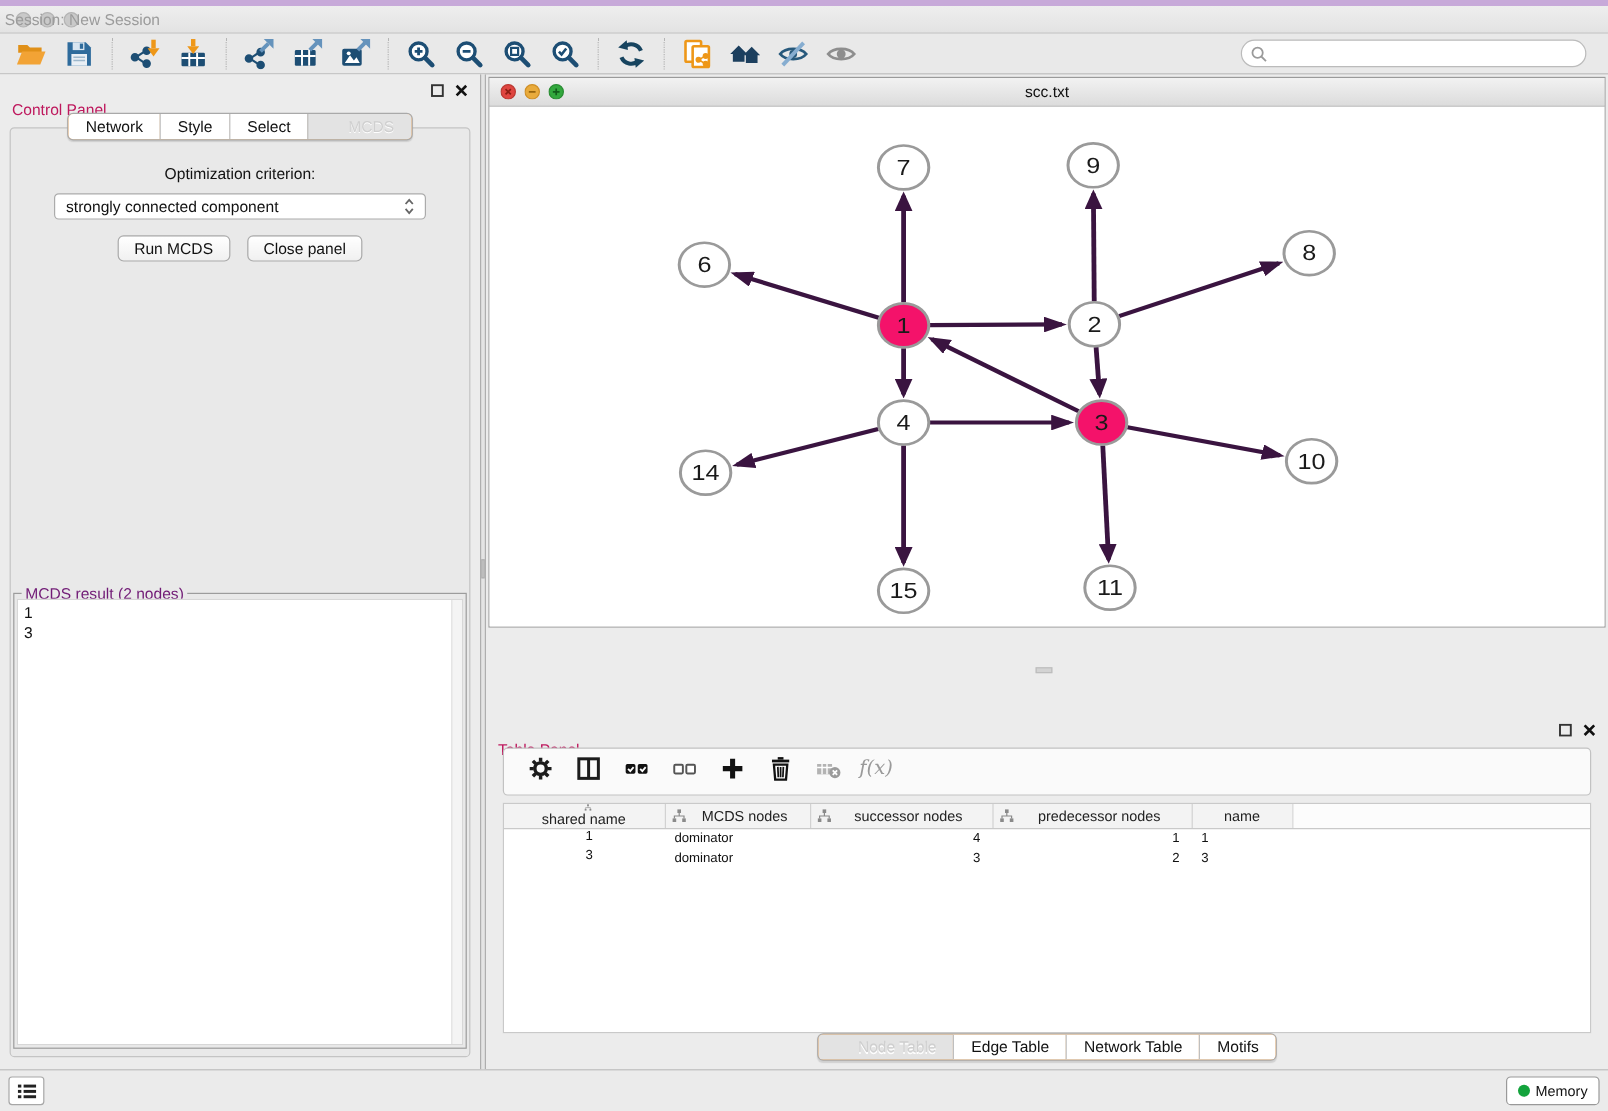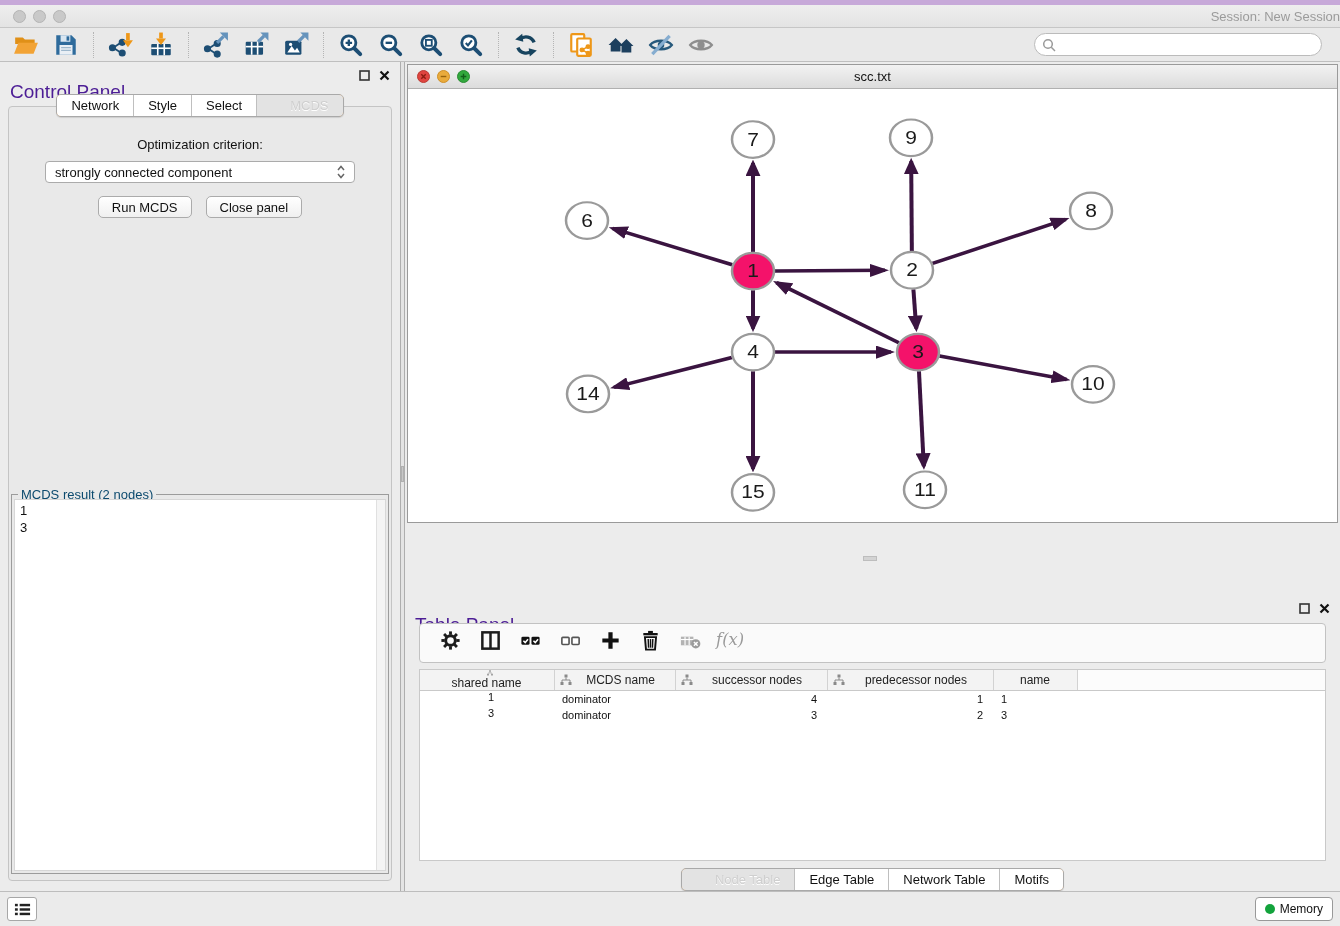--- a/index.html
+++ b/index.html
@@ -4,51 +4,51 @@
 <style>
   * { margin:0; padding:0; box-sizing:border-box; }
   html,body { width:1340px; height:926px; font-family:"Liberation Sans", sans-serif; background:#ECECEC; overflow:hidden; }
   .window { width:1340px; height:926px; display:flex; flex-direction:column; background:#ECECEC; }
 
   
   .desktop-strip { height:5px; background:#c7a9d9; }
   .titlebar { height:23px; background:linear-gradient(#eeeeee,#e3e3e3); border-bottom:1px solid #c6c6c6; display:flex; align-items:center; position:relative; }
   .traffic { display:flex; gap:7px; margin-left:13px; }
   .tl-dot { width:13px; height:13px; border-radius:50%; background:#c9c9c9; border:1px solid #b4b4b4; }
-  .win-title { position:absolute; left:4px; right:0; text-align:right; font-size:13px; color:#9b9b9b; }
+  .win-title { position:absolute; left:4px; right:0; text-align:left; font-size:13px; color:#9b9b9b; }
 
   
   .toolbar { height:34px; background:#e9e9e9; border-bottom:1px solid #bfbfbf; display:flex; align-items:center; padding:0 6px; }
   .tb-btn { width:32px; height:30px; display:flex; align-items:center; justify-content:center; margin:0 4px; }
   .tb-sep { width:0; height:26px; border-left:1px dotted #b5b5b5; margin:0 7px; }
   .search-wrap { margin-left:auto; margin-right:12px; width:288px; height:23px; background:#fff; border:1px solid #bbb; border-radius:12px; display:flex; align-items:center; padding-left:7px; }
   .search-input { border:none; outline:none; flex:1; font-size:12px; height:18px; background:transparent; margin-left:4px; }
 
   
   .main-row { height:829px; display:flex; }
 
   
   .control-panel { width:400px; background:#ececec; display:flex; flex-direction:column; }
   .panel-header { height:26px; display:flex; align-items:center; padding:0 10px; }
-  .panel-title { font-size:19px; color:#4c1d95;margin-top:33px; }
+  .panel-title { font-size:13px; color:#be185d;margin-top:33px; }
   .panel-hdr-icons { margin-left:auto; display:flex; gap:9px; align-items:center; }
   .tabs-row { display:flex; justify-content:center; margin-top:6px; margin-bottom:-11px; position:relative; z-index:2; }
   .seg { display:flex; border:1px solid #a9a9a9; border-radius:5px; overflow:hidden; background:#fdba74; box-shadow:0 1px 1px rgba(0,0,0,.12); }
   .seg-tab { padding:3px 14px; font-size:13px; color:#111; background:#fff; border-left:1px solid #bfbfbf; cursor:default; }
   .seg-tab:first-child { border-left:none; }
   .seg-tab.active { background:#e3e3e3; color:#cfcfcf; text-shadow:0 1px 0 #fff;padding-left:33px; }
   .cp-card { flex:1; margin:0 8px 10px 8px; background:#e9e9e9; border:1px solid #c4c4c4; border-radius:4px; display:flex; flex-direction:column; padding-top:30px; position:relative; z-index:1; }
   .opt-label { text-align:center; font-size:13px; color:#111; }
   .select-box { width:310px; height:22px; margin:9px auto 0 auto; background:#fff; border:1px solid #ababab; border-radius:4px; display:flex; align-items:center; padding:0 8px 0 9px; font-size:13px; color:#111; }
   .select-box .sel-text { flex:1; }
   .btn-row { display:flex; justify-content:center; gap:14px; margin-top:13px; }
   .mac-btn { height:22px; padding:0 13px; background:linear-gradient(#ffffff,#f0f0f0); border:1px solid #ababab; border-radius:5px; font-size:13px; color:#111; display:flex; align-items:center; }
   .cp-spacer { flex:1; }
   .result-group { height:380px; margin:0 2px 6px 2px; border:1px solid #9c9c9c; position:relative; }
-  .result-legend { position:absolute; top:-8px; left:6px; background:#e9e9e9; padding:0 3px; font-size:13px; color:#0c4a6e; }
+  .result-legend { position:absolute; top:-8px; left:6px; background:#e9e9e9; padding:0 3px; font-size:13px; color:#701a75; }
   .result-inner { position:absolute; left:2px; right:2px; top:4px; bottom:2px; background:#fff; border:1px solid #d7d7d7; display:flex; }
   .result-text { flex:1; font-size:13px; color:#111; padding:2px 5px; line-height:17px; }
   .result-scroll { width:9px; background:#f4f4f4; border-left:1px solid #e0e0e0; }
 
   
   .v-split { width:5px; background:#e4e4e4; border-left:1px solid #aeaeae; border-right:1px solid #aeaeae; position:relative; }
   .v-split .grip { position:absolute; top:404px; left:0; width:3px; height:16px; background:#c7c7c7; border:1px solid #b0b0b0; }
   .h-split { height:8px; background:#ececec; position:relative; }
   .h-split .grip { position:absolute; left:458px; top:1px; width:14px; height:5px; background:#d3d3d3; border:1px solid #bdbdbd; }
 
@@ -67,21 +67,21 @@
   .tp-btn { width:34px; height:32px; display:flex; align-items:center; justify-content:center; margin:0 3px; }
   .tbl-viewport { flex:1; margin:6px 14px 0 14px; background:#fff; border:1px solid #c9c9c9; overflow:hidden; }
   .tbl-header { display:flex; height:21px; border-bottom:1px solid #c9c9c9; background:#f3f3f3; }
   .th-cell { display:flex; align-items:center; border-right:1px solid #d2d2d2; font-size:12px; color:#222; padding-left:5px; }
   .th-cell .th-label { flex:1; text-align:center; padding-right:6px; }
   .th-rest { flex:1; background:#fcfcfc; }
   .tbl-row { display:flex; height:16px; font-size:11px; color:#111; }
   .td-cell { display:flex; align-items:center; }
   .c0 { width:135px;flex-direction:column; } .c1 { width:121px; } .c2 { width:152px; } .c3 { width:166px; } .c4 { width:84px; }
   .al { padding-left:7px; } .ar { justify-content:flex-end; padding-right:11px; }
-  .tbl-tabs { height:30px; display:flex; align-items:flex-end; justify-content:center; }
+  .tbl-tabs { height:30px; display:flex; align-items:flex-start; justify-content:center; }
 
   
   .status-bar { height:35px; background:#ebebeb; border-top:1px solid #bdbdbd; display:flex; align-items:center; padding:0 7px; }
   .list-btn { width:30px; height:24px; background:#fff; border:1px solid #a7a7a7; border-radius:3px; display:flex; align-items:center; justify-content:center; }
   .memory-btn { margin-left:auto; height:24px; background:#fff; border:1px solid #999; border-radius:4px; display:flex; align-items:center; gap:5px; padding:0 9px; font-size:12px; color:#111; }
   .mem-dot { width:10px; height:10px; border-radius:50%; background:#13a33c; }
 </style>
 </head>
 <body>
 
@@ -485,21 +485,21 @@
               </span>
             <span class="th-cell c1">
                 <svg viewBox="0 0 12 12" width="12" height="12">
                   <g fill="#8a8a8a">
                     <rect x="4.5" y="0.5" width="3" height="3"></rect>
                     <rect x="0.5" y="8" width="3" height="3"></rect>
                     <rect x="8.5" y="8" width="3" height="3"></rect>
                   </g>
                   <path d="M6 3.5V6M2 8V6h8v2" stroke="#8a8a8a" fill="none" stroke-width="1"></path>
                 </svg>
-                <span class="th-label">MCDS name</span>
+                <span class="th-label">MCDS nodes</span>
               </span>
             <span class="th-cell c2">
                 <svg viewBox="0 0 12 12" width="12" height="12">
                   <g fill="#8a8a8a">
                     <rect x="4.5" y="0.5" width="3" height="3"></rect>
                     <rect x="0.5" y="8" width="3" height="3"></rect>
                     <rect x="8.5" y="8" width="3" height="3"></rect>
                   </g>
                   <path d="M6 3.5V6M2 8V6h8v2" stroke="#8a8a8a" fill="none" stroke-width="1"></path>
                 </svg>

